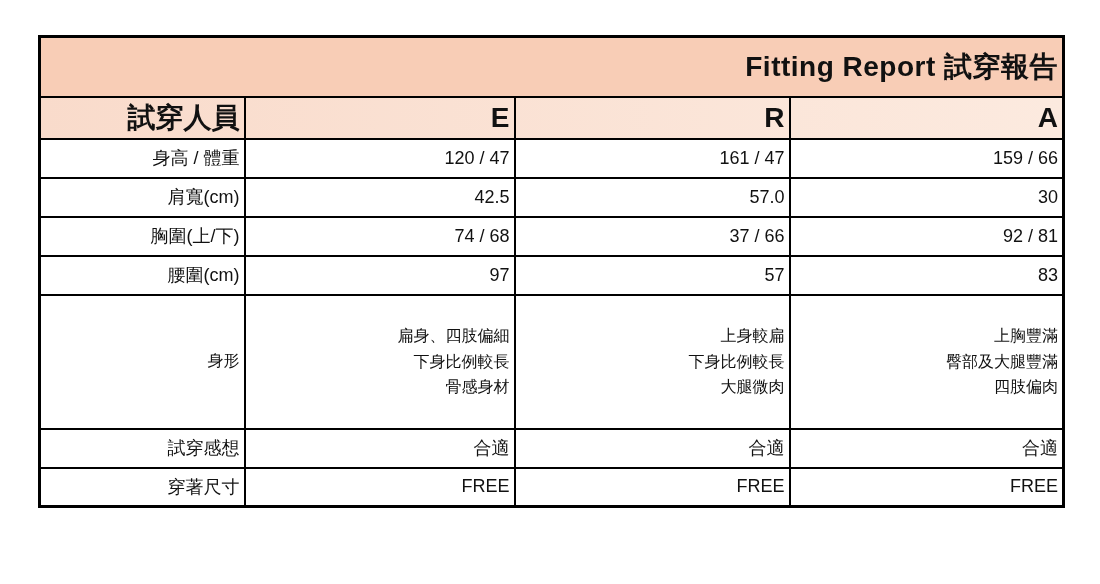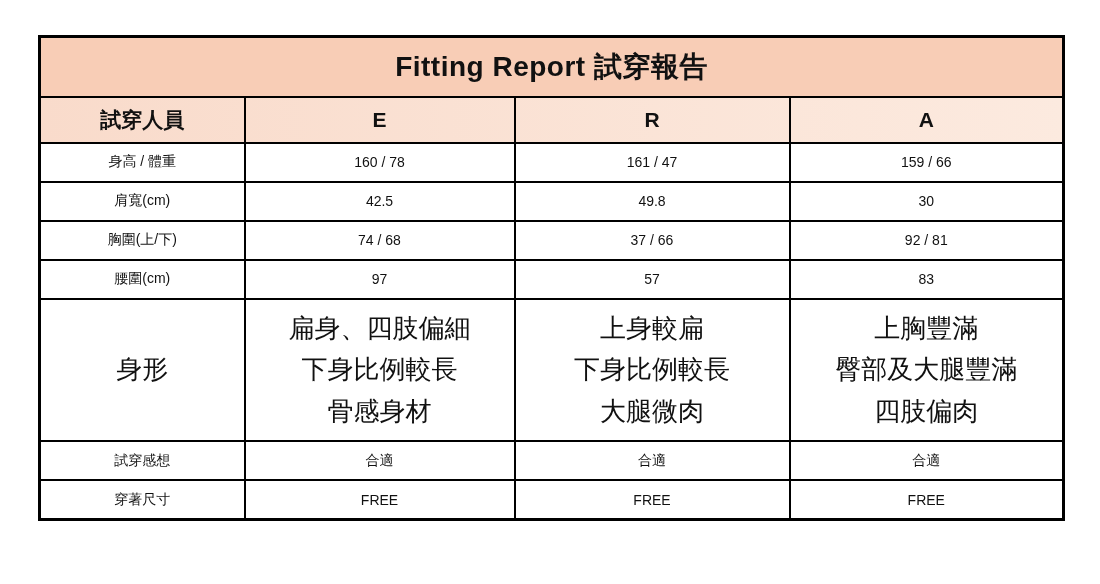--- a/index.html
+++ b/index.html
@@ -26,43 +26,43 @@
   }
   table.report {
     width: 1024px;
     table-layout: fixed;
     border-collapse: collapse;
     border: 3px solid var(--border);
     background: var(--cell-bg);
   }
   table.report td, table.report th {
     border: 2px solid var(--border);
-    text-align: center;
+    text-align: right;
     vertical-align: middle;
-    padding: 8px 4px;
+    padding: 0 4px;
     overflow: hidden;
   }
   tr.r-title td {
     height: 60px;
     background: var(--title-bg);
     font-size: 28px;
     font-weight: bold;
     letter-spacing: 0.5px;
   }
   tr.r-header {
     background: linear-gradient(to right, var(--header-bg-left), var(--header-bg-right));
   }
   tr.r-header th {
     height: 42px;
     background: transparent;
-    font-size: 21px;
+    font-size: 28px;
     font-weight: bold;
   }
-  tr.r-normal td { height: 39px; font-size: 14px; }
-  tr.r-shape  td { height: 134px; font-size: 26px; margin-top: 16px; }
+  tr.r-normal td { height: 39px; font-size: 18px; }
+  tr.r-shape  td { height: 134px; font-size: 16px; margin-top: 16px; }
   td.multiline {
     white-space: pre-line;
     line-height: 1.6;
   }
 </style>
 </head>
 <body>
 
 <div class="page">
   <table class="report">
@@ -78,28 +78,28 @@
       </tr>
       <tr class="r-header">
         <th>試穿人員</th>
         <th>E</th>
         <th>R</th>
         <th>A</th>
       </tr>
 
       <tr class="r-normal">
         <td>身高 / 體重</td>
-        <td>160 / 78</td>
+        <td>120 / 47</td>
         <td>161 / 47</td>
         <td>159 / 66</td>
       </tr>
       <tr class="r-normal">
         <td>肩寬(cm)</td>
         <td>42.5</td>
-        <td>49.8</td>
+        <td>57.0</td>
         <td>30</td>
       </tr>
       <tr class="r-normal">
         <td>胸圍(上/下)</td>
         <td>74 / 68</td>
         <td>37 / 66</td>
         <td>92 / 81</td>
       </tr>
       <tr class="r-normal">
         <td>腰圍(cm)</td>

